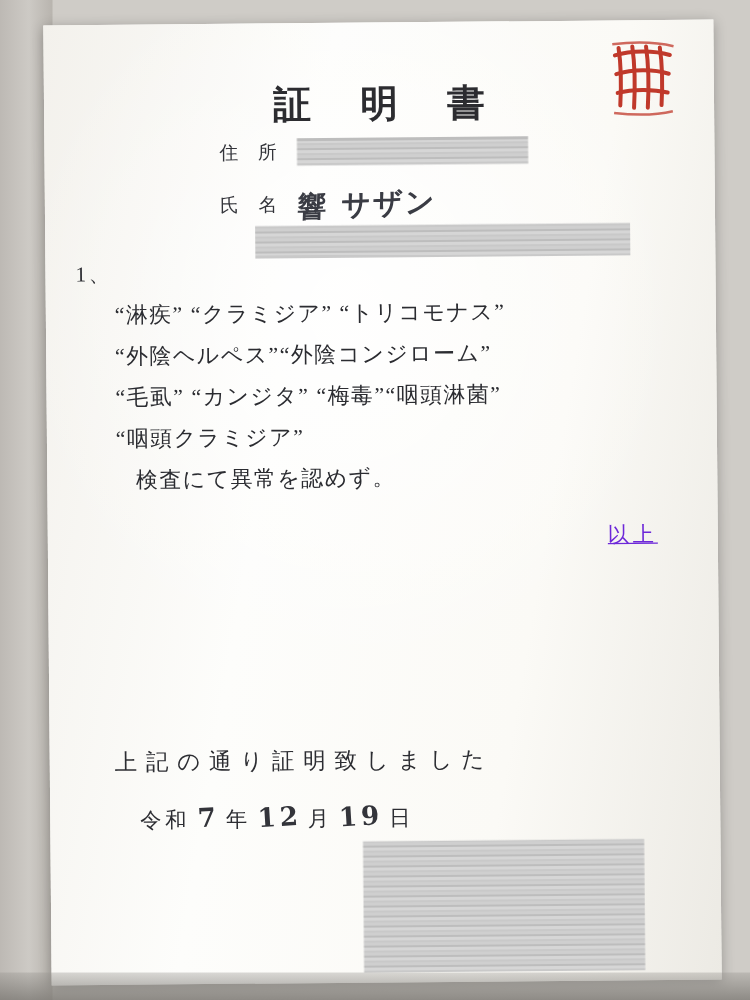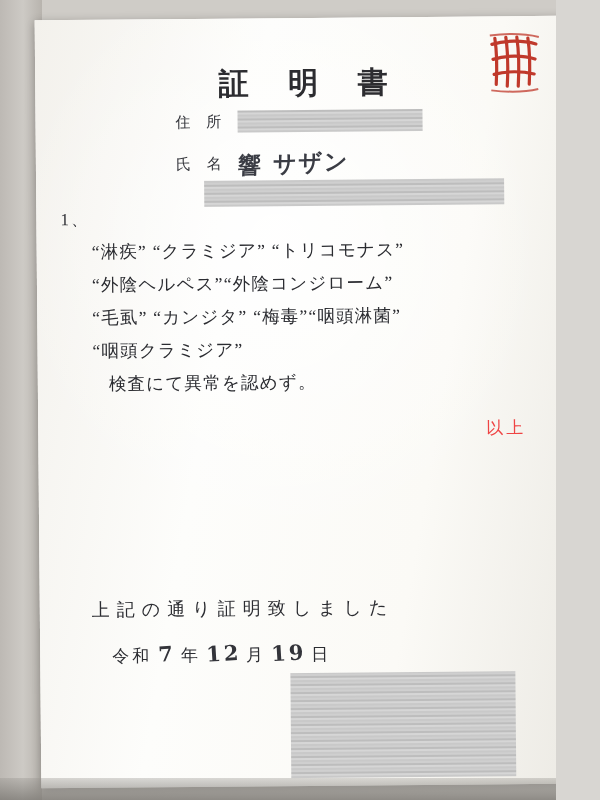--- a/index.html
+++ b/index.html
@@ -8,21 +8,21 @@
   }
   body {
     width: 600px;
     height: 800px;
     background: #d8d6d2;
     font-family: "Liberation Serif", serif;
     overflow: hidden;
   }
   #photo {
     position: relative;
-    width: 556px;
+    width: 600px;
     height: 800px;
     background: #cfccc7;
     overflow: hidden;
   }
   
   #paper {
     position: absolute;
     left: 38px;
     top: 18px;
     width: 536px;
@@ -141,21 +141,22 @@
   }
   .body-line.indent {
     padding-left: 16px;
   }
   .closing {
     position: absolute;
     right: 48px;
     top: 400px;
     font-size: 17px;
     letter-spacing: 3px;
-    color: #ef4444;
+    color: #6d28d9;
+    text-decoration: underline;
   }
   .footer-line {
     position: absolute;
     left: 52px;
     top: 578px;
     font-size: 18px;
     letter-spacing: 7px;
     color: #2c2d32;
   }
   .date-line {

